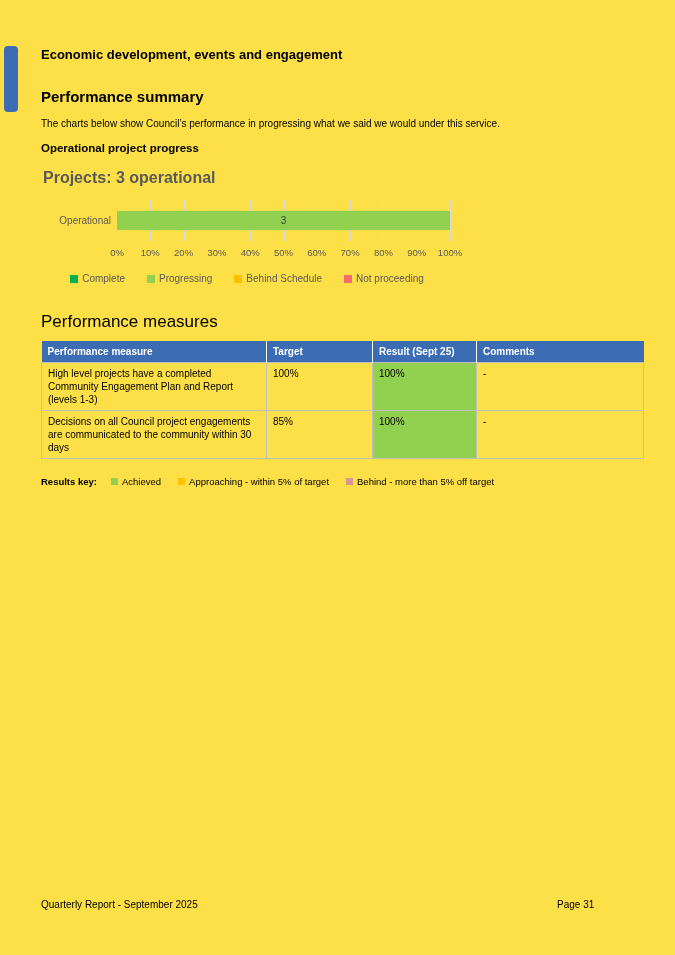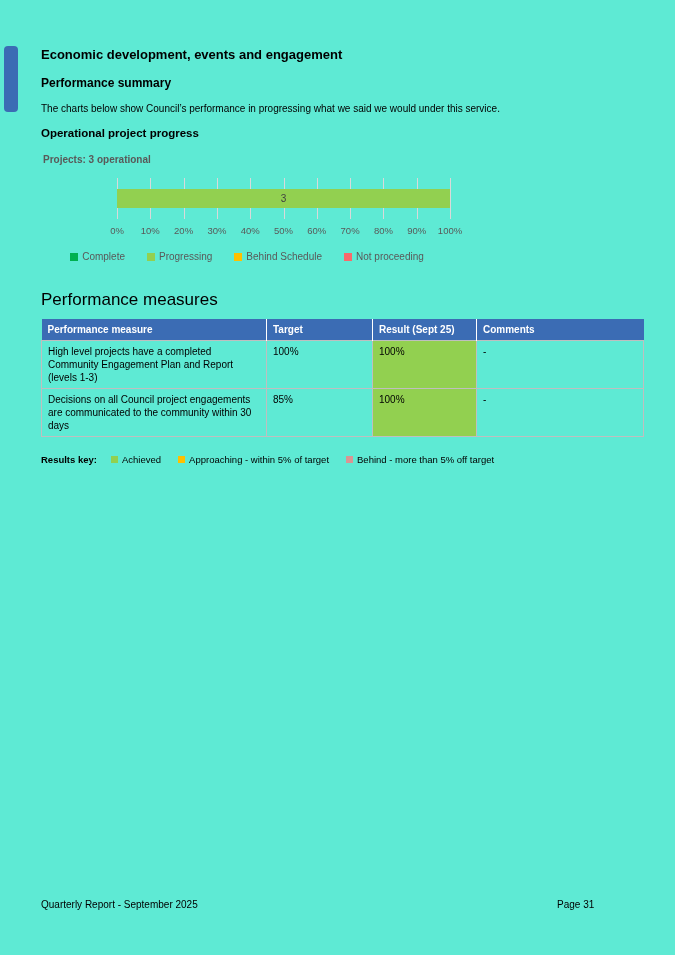--- a/index.html
+++ b/index.html
@@ -1,34 +1,34 @@
 <!DOCTYPE html>
 <html><head>
 <meta charset="utf-8">
 <style>
   * { box-sizing: border-box; margin: 0; padding: 0; }
   html, body { background: #fff; }
   .page {
     position: relative;
     width: 675px; height: 955px;
-    background: #5eead4;
+    background: #fde047;
     font-family: "Liberation Sans", sans-serif;
     color: #000;
     overflow: hidden;
   }
   .accent-bar {
     position: absolute; left: 4px; top: 46px;
     width: 14px; height: 66px; border-radius: 4px;
   }
   .content { position: absolute; left: 41px; top: 0; width: 604px; }
   .h1 { margin-top: 47px; font-size: 13px; font-weight: bold; }
-  .h2 { margin-top: 14px; font-size: 12px; font-weight: bold; }
+  .h2 { margin-top: 26px; font-size: 15px; font-weight: bold; }
   .intro { margin-top: 13px; font-size: 10px; }
   .h3-chart { margin-top: 13px; font-size: 11.5px; font-weight: bold; }
-  .chart-caption { margin-top: 15px; margin-left: 2px; font-size: 10px; font-weight: bold; color: #595959; }
+  .chart-caption { margin-top: 15px; margin-left: 2px; font-size: 16px; font-weight: bold; color: #595959; }
 
   .chart { margin-top: 13px; width: 412px; }
   .chart-area { position: relative; height: 41px; }
   .cat-label {
     position: absolute; left: 0; top: 0; width: 70px; height: 41px;
     display: flex; align-items: center; justify-content: flex-end;
     font-size: 10px; color: #595959;
   }
   .plot { position: absolute; left: 76px; top: 0; width: 333px; height: 41px; }
   .gridline { position: absolute; top: 0; bottom: 0; width: 1px; background: #D9D9D9; }
@@ -89,20 +89,21 @@
 
   <div class="content">
     <div class="h1">Economic development, events and engagement</div>
     <div class="h2">Performance summary</div>
     <div class="intro">The charts below show Council’s performance in progressing what we said we would under this service.</div>
     <div class="h3-chart">Operational project progress</div>
     <div class="chart-caption">Projects: 3 operational</div>
 
     <div class="chart">
       <div class="chart-area">
+        <div class="cat-label">Operational</div>
         <div class="plot" id="plot">
             <div class="gridline" style="left: 100%;"></div>
             <div class="gridline" style="left: 90%;"></div>
             <div class="gridline" style="left: 80%;"></div>
             <div class="gridline" style="left: 70%;"></div>
             <div class="gridline" style="left: 60%;"></div>
             <div class="gridline" style="left: 50%;"></div>
             <div class="gridline" style="left: 40%;"></div>
             <div class="gridline" style="left: 30%;"></div>
             <div class="gridline" style="left: 20%;"></div>

